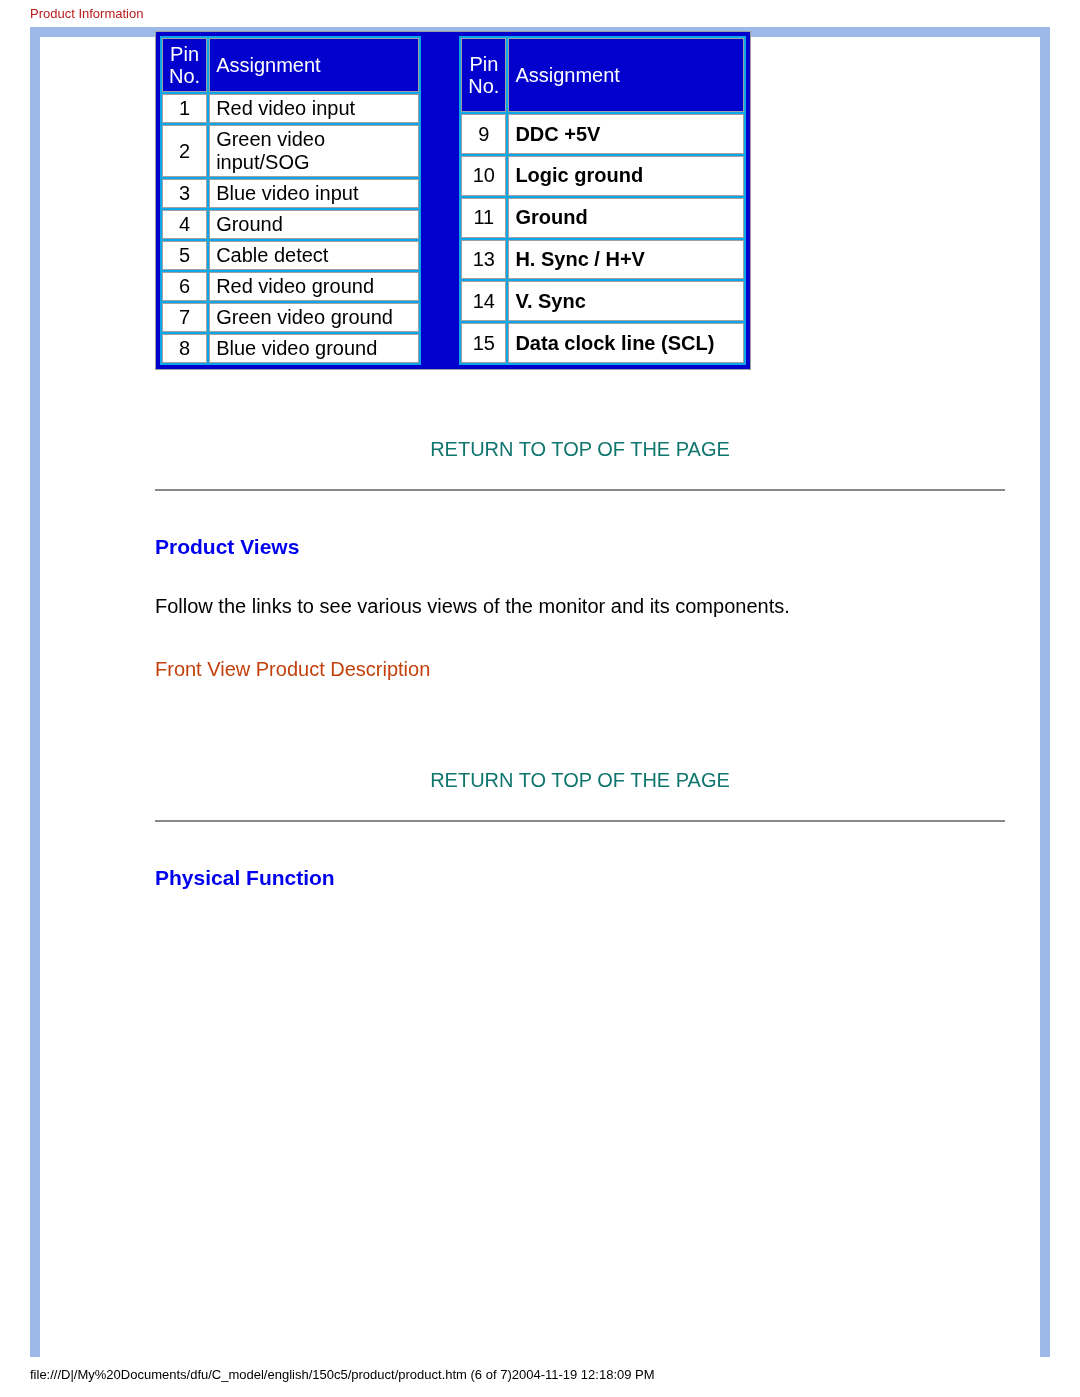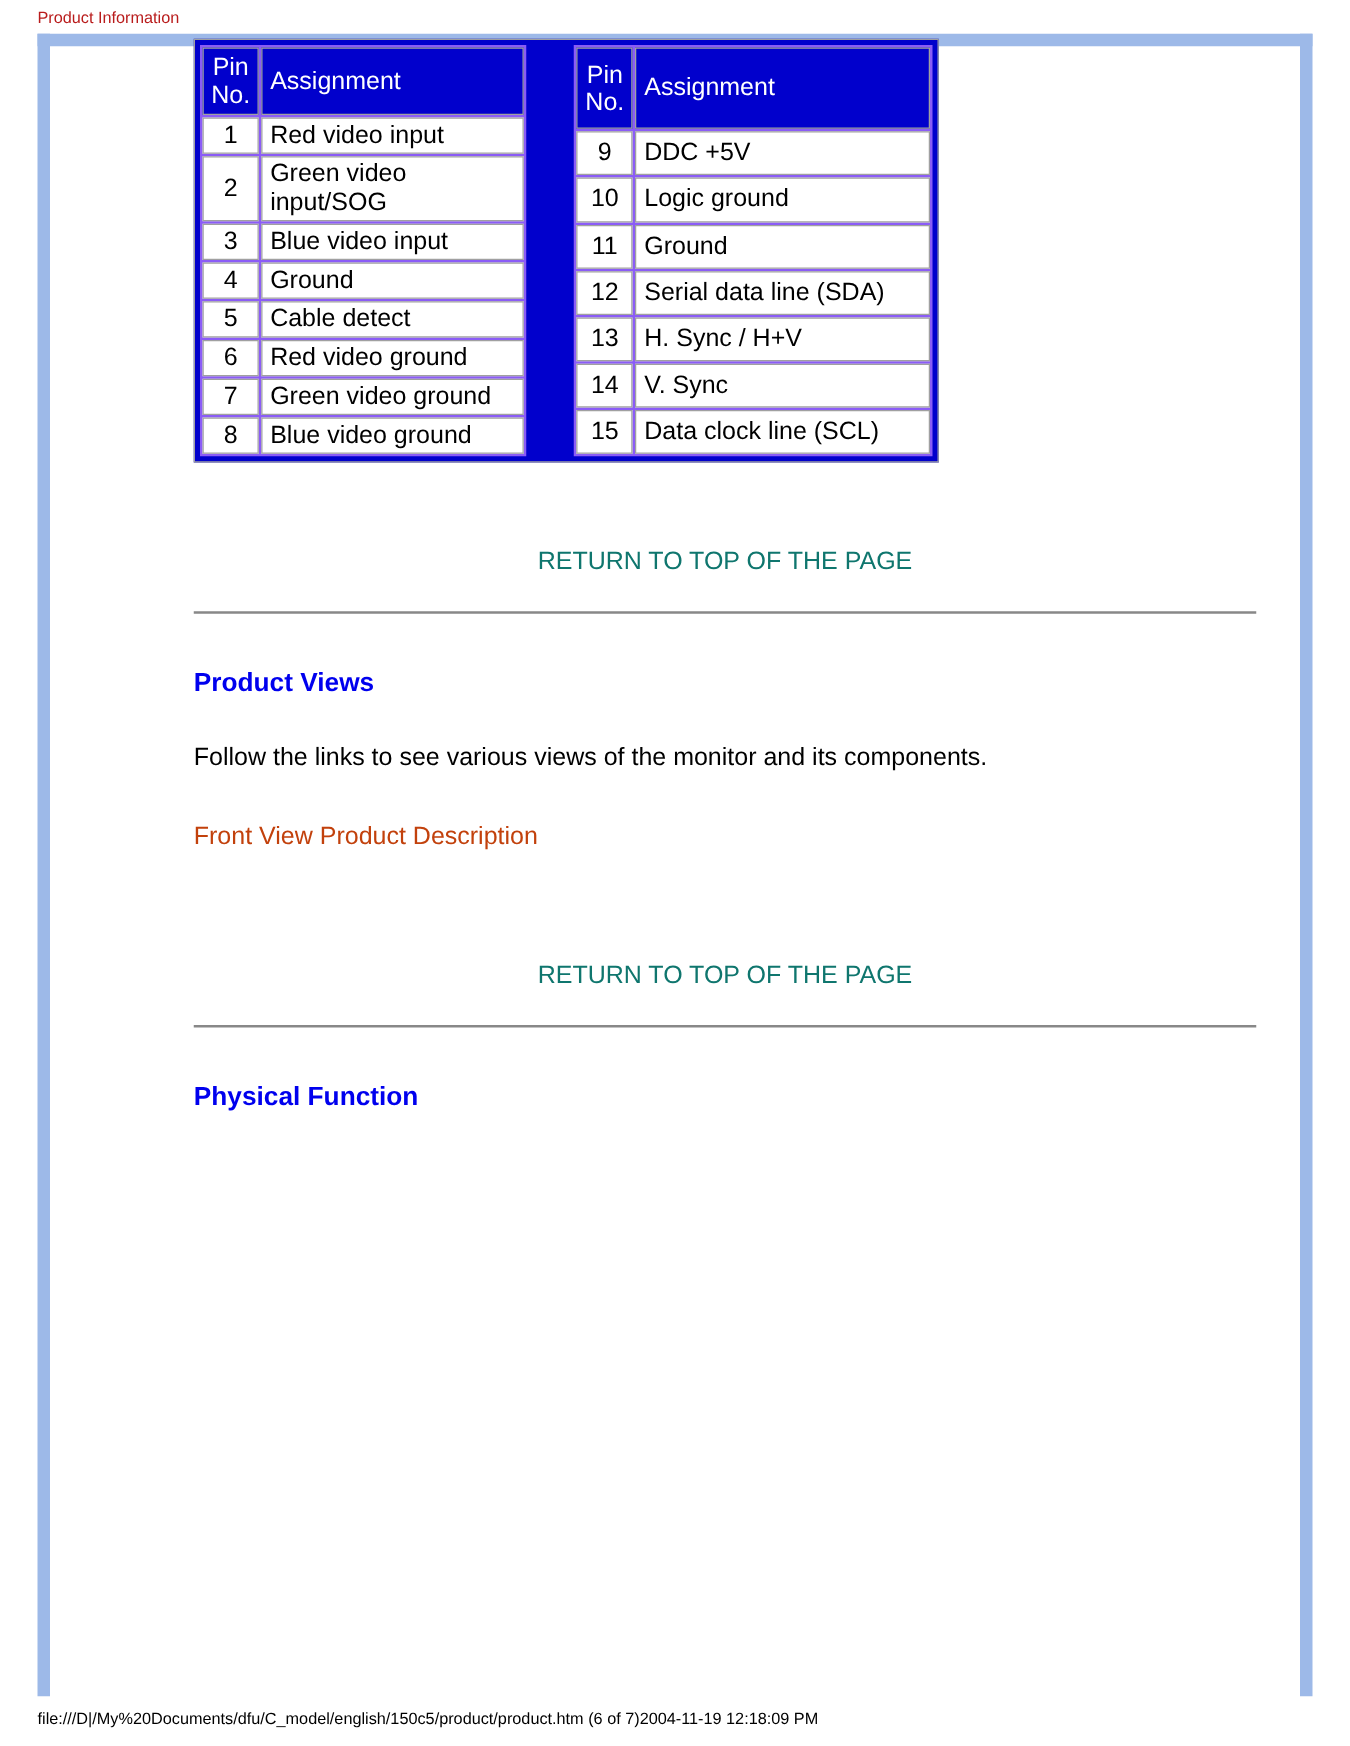--- a/index.html
+++ b/index.html
@@ -37,42 +37,42 @@
     width: 596px;
     margin: 0;
   }
   .pin-flex {
     display: flex;
     gap: 38px;
   }
   table.pin {
     border-collapse: separate;
     border-spacing: 2px;
-    background: #8b5cf6;
+    background: #0ea5e9;
   }
   table.pin th {
     background: #0100cc;
     color: #fff;
     font-weight: normal;
     font-size: 20px;
     text-align: left;
     padding: 4px 6px;
     border: 1px solid #a0a0a0;
   }
   table.pin th.pinno { width: 38px; text-align: center; line-height: 1.1; }
   table.pin td {
     background: #fff;
     font-size: 20px;
     padding: 2px 6px;
     border: 1px solid #a0a0a0;
     color: #000;
   }
   table.pin td.num { text-align: center; width: 38px; }
   table.pin.left td.assign { width: 216px; }
-  table.pin.right td.assign { width: 242px; }
+  table.pin.right td.assign { width: 242px; font-weight: bold; }
 
   .return-link {
     display: block;
     text-align: center;
     color: #0f766e;
     font-size: 20px;
     margin: 68px 0 28px 0;
     text-decoration: none;
   }
   hr.sep {
@@ -174,24 +174,20 @@
                 </tr>
             <tr>
                   <td class="num">10</td>
                   <td class="assign">Logic ground</td>
                 </tr>
             <tr>
                   <td class="num">11</td>
                   <td class="assign">Ground</td>
                 </tr>
             <tr>
-                  <td class="num">12</td>
-                  <td class="assign">Serial data line (SDA)</td>
-                </tr>
-            <tr>
                   <td class="num">13</td>
                   <td class="assign">H. Sync / H+V</td>
                 </tr>
             <tr>
                   <td class="num">14</td>
                   <td class="assign">V. Sync</td>
                 </tr>
             <tr>
                   <td class="num">15</td>
                   <td class="assign">Data clock line (SCL)</td>

